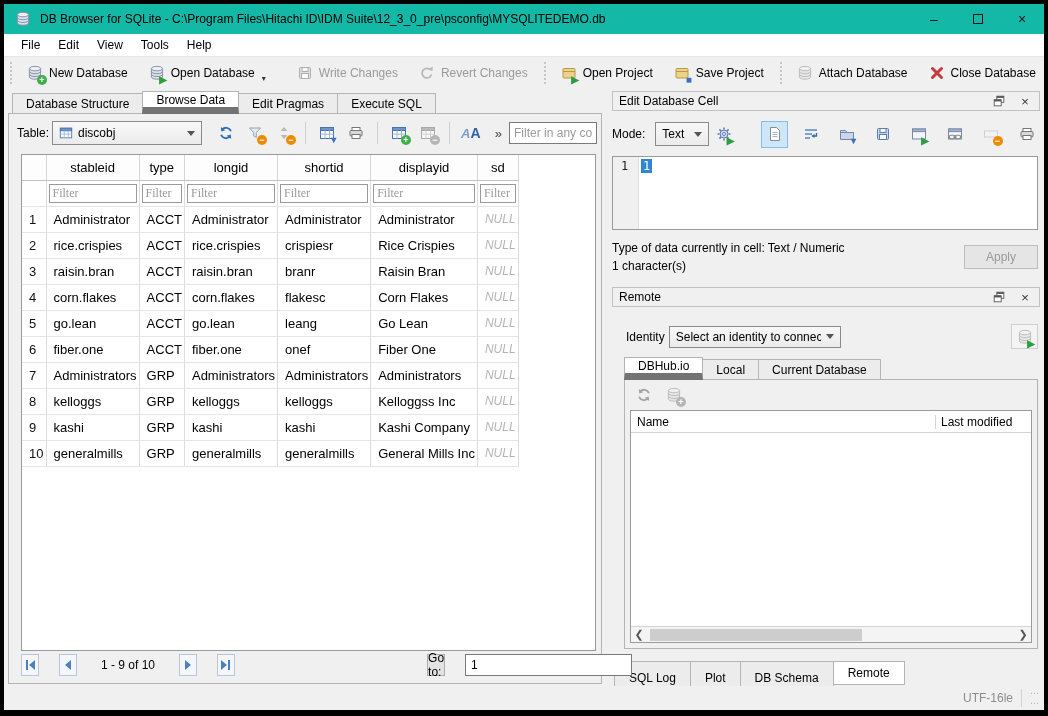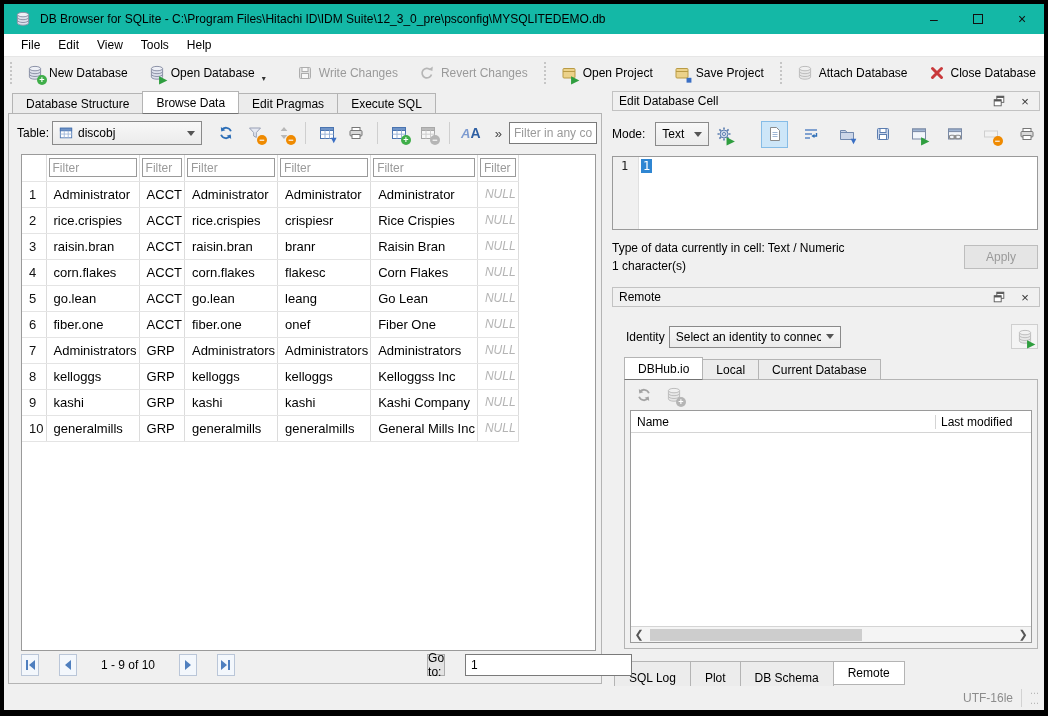--- a/index.html
+++ b/index.html
@@ -31,21 +31,21 @@
   .bdg.g{background:#3fae49;} .bdg.o{background:#ef8a00;} .bdg.gray{background:#b5b5b5;}
   .bdg.arrow{background:transparent;color:#2f9e3f;font-size:10px;line-height:10px;width:11px;}
   .bdg.blue{background:transparent;color:#3a6fc4;font-size:10px;line-height:10px;}
   
   .main{flex:1;display:flex;min-height:0;}
   
   .left-pane{width:600px;display:flex;flex-direction:column;padding:2px 0 0 2px;flex:0 0 auto;}
   .tabbar{height:23px;display:flex;align-items:flex-end;padding-left:6px;position:relative;z-index:2;}
   .tab{height:21px;padding:0 13px;border:1px solid #b4b4b4;background:#ececec;display:flex;align-items:center;
     margin-right:-1px;font-size:12px;}
-  .tab.active{background:#fff;height:23px;border-bottom:1px solid #737373;z-index:3;}
+  .tab.active{background:#fff;height:23px;border-bottom:7px solid #737373;z-index:3;}
   .left-content{flex:1;border:1px solid #b4b4b4;margin:-1px 2px 2px 2px;background:#f0f0f0;
     display:flex;flex-direction:column;min-height:0;z-index:1;}
   .controls-row{height:38px;display:flex;align-items:center;padding:0 4px 0 8px;gap:3px;flex:0 0 auto;}
   .combo{height:24px;border:1px solid #8a8a8a;background:linear-gradient(#f8f8f8,#ebebeb);
     display:flex;align-items:center;padding:0 6px;gap:5px;}
   .combo .chev{margin-left:auto;width:0;height:0;border-left:4px solid transparent;border-right:4px solid transparent;border-top:5px solid #555;}
   .combo-table{width:150px;margin-right:8px;}
   .tbi{width:26px;height:26px;display:flex;align-items:center;justify-content:center;position:relative;}
   .chev2{color:#444;font-size:13px;margin:0 4px 0 8px;}
   .flt-input{width:88px;height:22px;border:1px solid #7a7a7a;padding:0 4px;font-size:12px;font-family:inherit;}
@@ -53,21 +53,21 @@
   
   .grid-wrap{flex:1;margin:2px 5px 0 12px;border:1px solid #9a9a9a;background:#fff;overflow:hidden;}
   table.grid{border-collapse:collapse;table-layout:fixed;font-size:13px;}
   .grid col.c0{width:24px;} .grid col.c1{width:93px;} .grid col.c2{width:38px;} .grid col.c3{width:91px;}
   .grid col.c4{width:92px;} .grid col.c5{width:100px;} .grid col.c6{width:36px;}
   .grid th{height:25px;font-weight:normal;text-align:center;border-right:1px solid #d6d6d6;border-bottom:1px solid #c2c2c2;
     background:#fdfdfd;overflow:hidden;white-space:nowrap;}
   .grid td{height:26px;border-right:1px solid #dcdcdc;border-bottom:1px solid #e4e4e4;padding:0 2px 0 7px;
     white-space:nowrap;overflow:hidden;}
   .grid td.rn{padding-left:7px;color:#111;}
-  .grid td.filt{padding:2px 2px;}
+  .grid td.filt{padding:2px 2px;font-family:Liberation Serif, serif;}
   .fbox{width:100%;height:19px;border:1px solid #9a9a9a;padding:0 3px;font-size:12px;font-family:inherit;display:block;}
   .fbox::placeholder{color:#9a9a9a;}
   td.nullv{color:#b4b4b4;font-style:italic;font-size:12px;}
   
   .pager-row{height:32px;display:flex;align-items:center;padding:0 6px 4px 12px;gap:20px;flex:0 0 auto;}
   .nav-btn{width:25px;height:22px;border:1px solid #bac6d8;background:#f3f7fc;display:flex;align-items:center;justify-content:center;}
   .range{margin:0 4px;white-space:nowrap;}
   .goto-btn{margin-left:172px;width:68px;height:22px;background:#e3e3e3;border:1px solid #adadad;
     display:flex;align-items:center;justify-content:center;}
   .goto-input{flex:1;height:22px;border:1px solid #7a7a7a;padding:0 5px;font-size:12px;font-family:inherit;margin-right:2px;}
@@ -407,20 +407,29 @@
             <colgroup>
                 <col class="c0">
                 <col class="c1">
                 <col class="c2">
                 <col class="c3">
                 <col class="c4">
                 <col class="c5">
                 <col class="c6">
               </colgroup>
             <thead>
+              <tr>
+                <th></th>
+                <th>stableid</th>
+                <th>type</th>
+                <th>longid</th>
+                <th>shortid</th>
+                <th>displayid</th>
+                <th>sd</th>
+              </tr>
               <tr>
                 <td class="filt"></td>
                 <td class="filt">
                     <input class="fbox" placeholder="Filter" style="">
                   </td>
                 <td class="filt">
                     <input class="fbox" placeholder="Filter" style="">
                   </td>
                 <td class="filt">
                     <input class="fbox" placeholder="Filter" style="">

